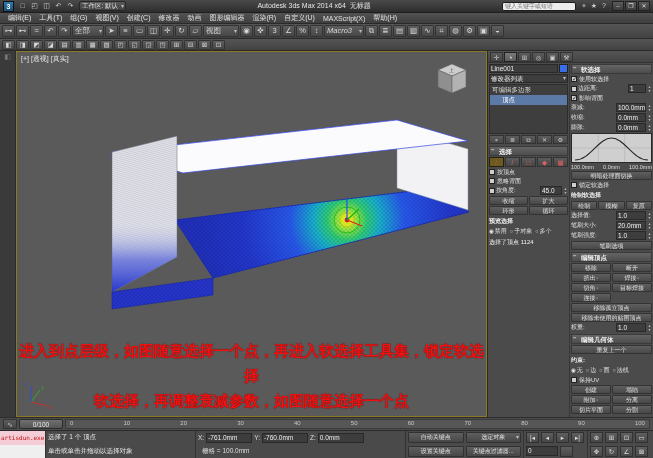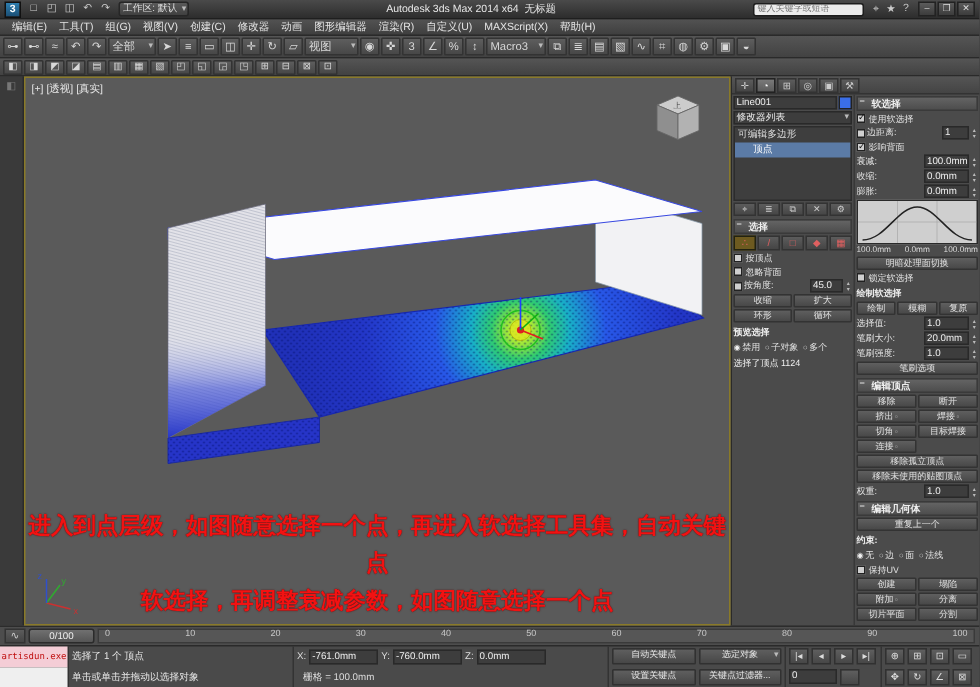--- a/index.html
+++ b/index.html
@@ -176,21 +176,21 @@
       <span class="ticon">✛</span>
       <span class="ticon">↻</span>
       <span class="ticon">▱</span>
       <span class="ticon dd" style="width: 36px;">视图</span>
       <span class="ticon">◉</span>
       <span class="ticon">✜</span>
       <span class="ticon">3</span>
       <span class="ticon">∠</span>
       <span class="ticon">%</span>
       <span class="ticon">↕</span>
-      <span class="ticon dd" style="width: 40px;">Macro3</span>
+      <span class="ticon dd" style="width: 40px; font-style: italic;">Macro3</span>
       <span class="ticon">⧉</span>
       <span class="ticon">≣</span>
       <span class="ticon">▤</span>
       <span class="ticon">▧</span>
       <span class="ticon">∿</span>
       <span class="ticon">⌗</span>
       <span class="ticon">◍</span>
       <span class="ticon">⚙</span>
       <span class="ticon">▣</span>
       <span class="ticon">◒</span>
@@ -281,21 +281,21 @@
       <svg class="axistripod" width="34" height="34" viewBox="0 0 34 34">
         <line x1="8" y1="26" x2="24" y2="30" stroke="#cc3030" stroke-width="1"></line>
         <line x1="8" y1="26" x2="17" y2="14" stroke="#30aa30" stroke-width="1"></line>
         <line x1="8" y1="26" x2="8" y2="10" stroke="#3050cc" stroke-width="1"></line>
         <text x="26" y="33" font-size="6" fill="#cc3030">x</text>
         <text x="18" y="13" font-size="6" fill="#30aa30">y</text>
         <text x="2" y="10" font-size="6" fill="#3050cc">z</text>
       </svg>
 
       <div class="overlay">
-        <div>进入到点层级，如图随意选择一个点，再进入软选择工具集，自动关键点</div>
+        <div>进入到点层级，如图随意选择一个点，再进入软选择工具集，锁定软选择</div>
         <div>软选择，再调整衰减参数，如图随意选择一个点</div>
       </div>
     </div>
 
     <div class="cmdpanel">
       <div class="cptabs">
           <span class="cptab">✛</span>
           <span class="cptab sel">◔</span>
           <span class="cptab">⊞</span>
           <span class="cptab">◎</span>

